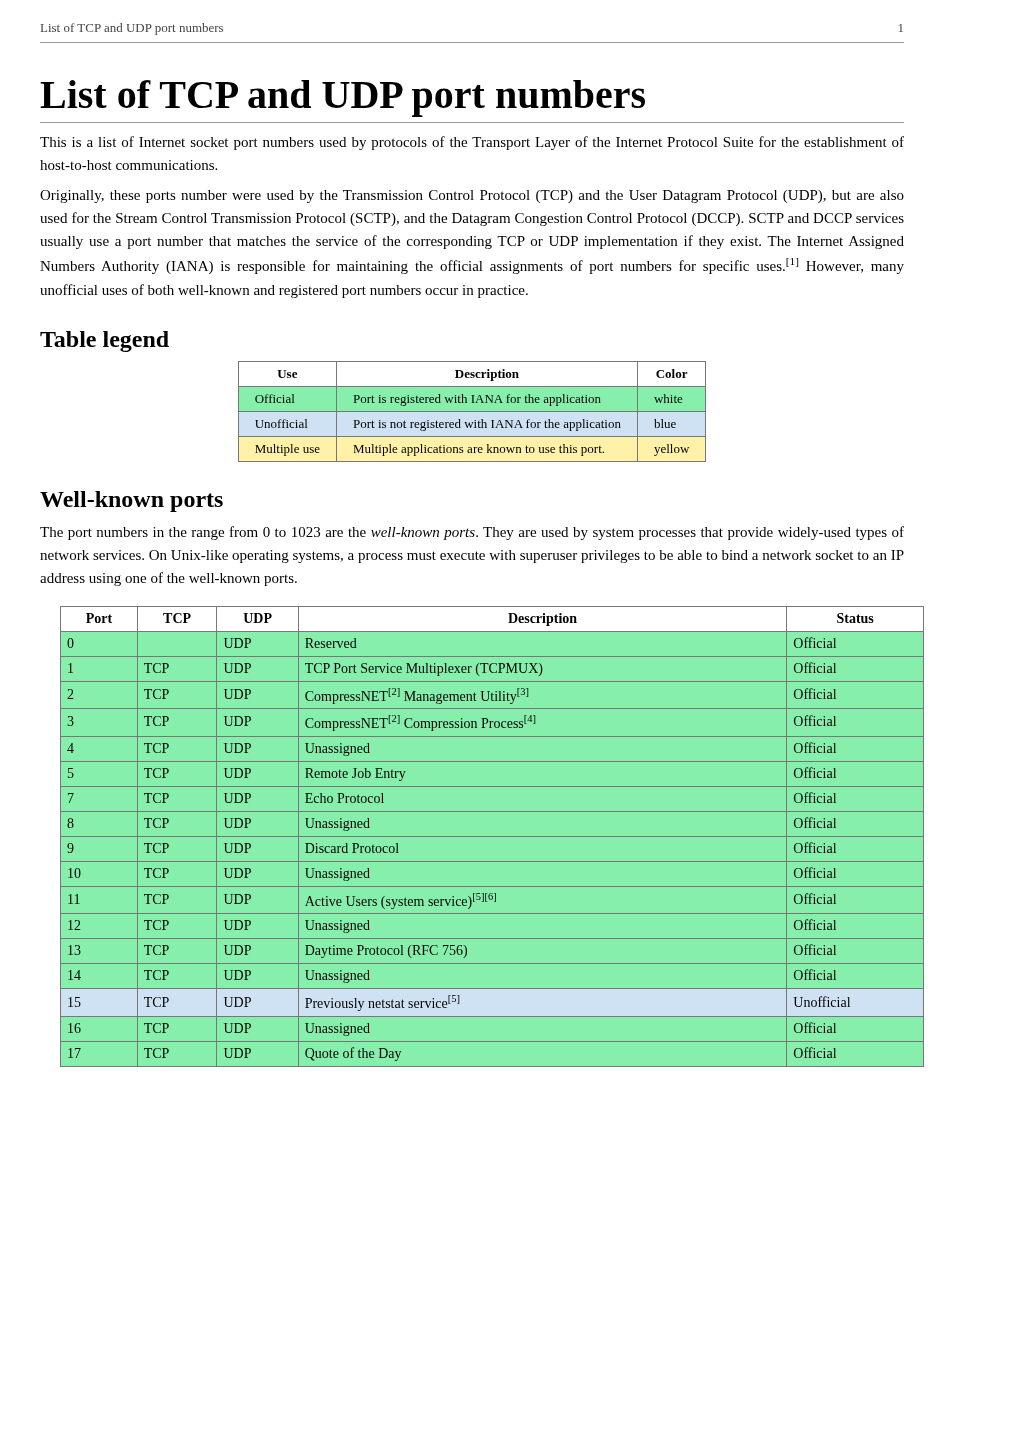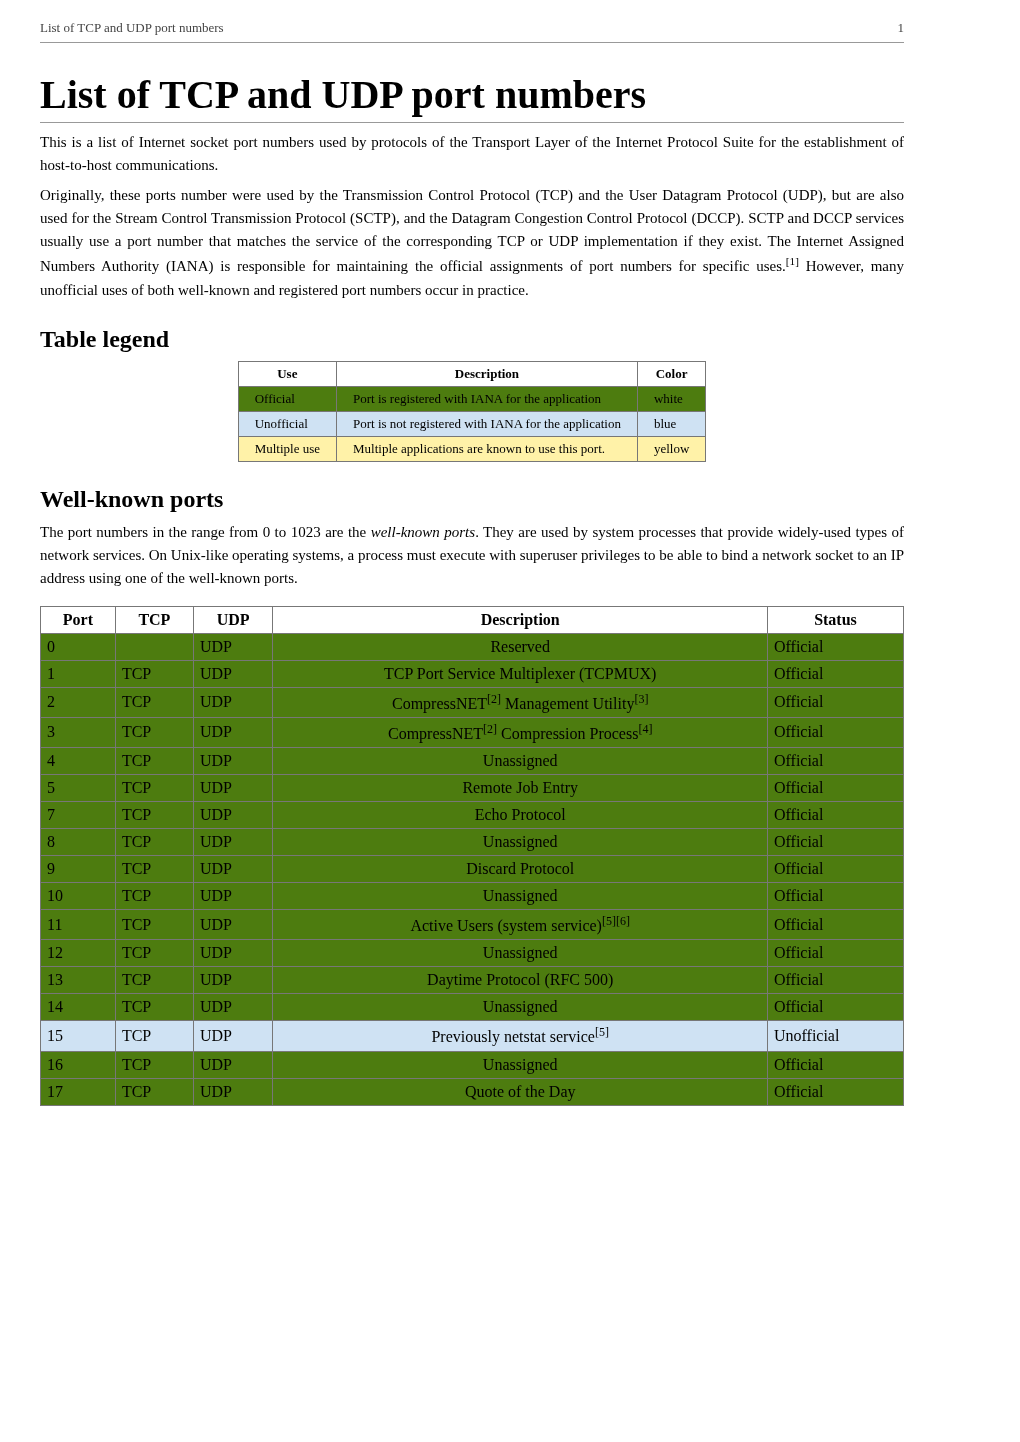--- a/index.html
+++ b/index.html
@@ -53,47 +53,48 @@
   .legend-table th, .legend-table td {
     border: 1px solid #777;
     padding: 4px 16px;
     text-align: left;
   }
   .legend-table th {
     background: #fff;
     font-weight: bold;
     text-align: center;
   }
-  .row-white { background: #4d7c0f; }
+  .row-white { background: #86efac; }
   .row-blue  { background: #cfe2f3; }
   .row-yellow{ background: #fff2a8; }
   .section-text {
     font-size: 15px;
     line-height: 1.55;
     text-align: justify;
     margin-top: 6px;
   }
   .ports-table {
     border-collapse: collapse;
     width: 100%;
-    font-size: 16px;
+    font-size: 14px;
     margin-top: 10px;
+    margin-left: 20px;
   }
   .ports-table th, .ports-table td {
     border: 1px solid #777;
     padding: 4px 6px;
     text-align: left;
     vertical-align: middle;
   }
   .ports-table th {
     font-weight: bold;
     text-align: center;
     background: #fff;
   }
-  .ports-table td.desc { width: auto; text-align: center; }
+  .ports-table td.desc { width: auto; }
   sup { font-size: 0.75em; }
   .italic { font-style: italic; }
 </style>
 </head>
 <body>
 
 <div class="page">
 
   <div class="header-line">
     <span>List of TCP and UDP port numbers</span>
@@ -236,21 +237,21 @@
           <td>12</td>
           <td>TCP</td>
           <td>UDP</td>
           <td class="desc"><span>Unassigned</span></td>
           <td>Official</td>
         </tr>
         <tr class="row-white">
           <td>13</td>
           <td>TCP</td>
           <td>UDP</td>
-          <td class="desc"><span>Daytime Protocol (RFC 500)</span></td>
+          <td class="desc"><span>Daytime Protocol (RFC 756)</span></td>
           <td>Official</td>
         </tr>
         <tr class="row-white">
           <td>14</td>
           <td>TCP</td>
           <td>UDP</td>
           <td class="desc"><span>Unassigned</span></td>
           <td>Official</td>
         </tr>
         <tr class="row-blue">

